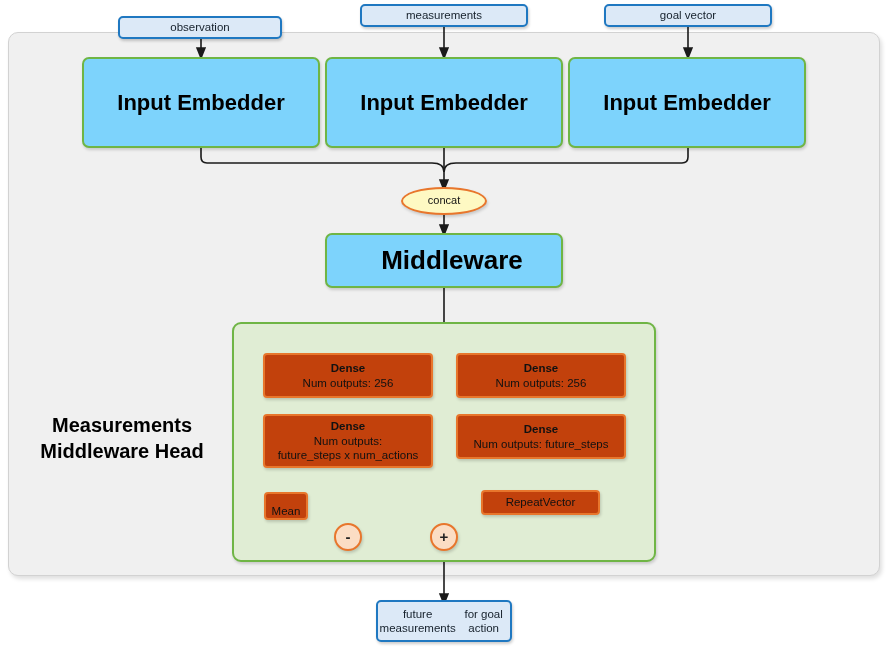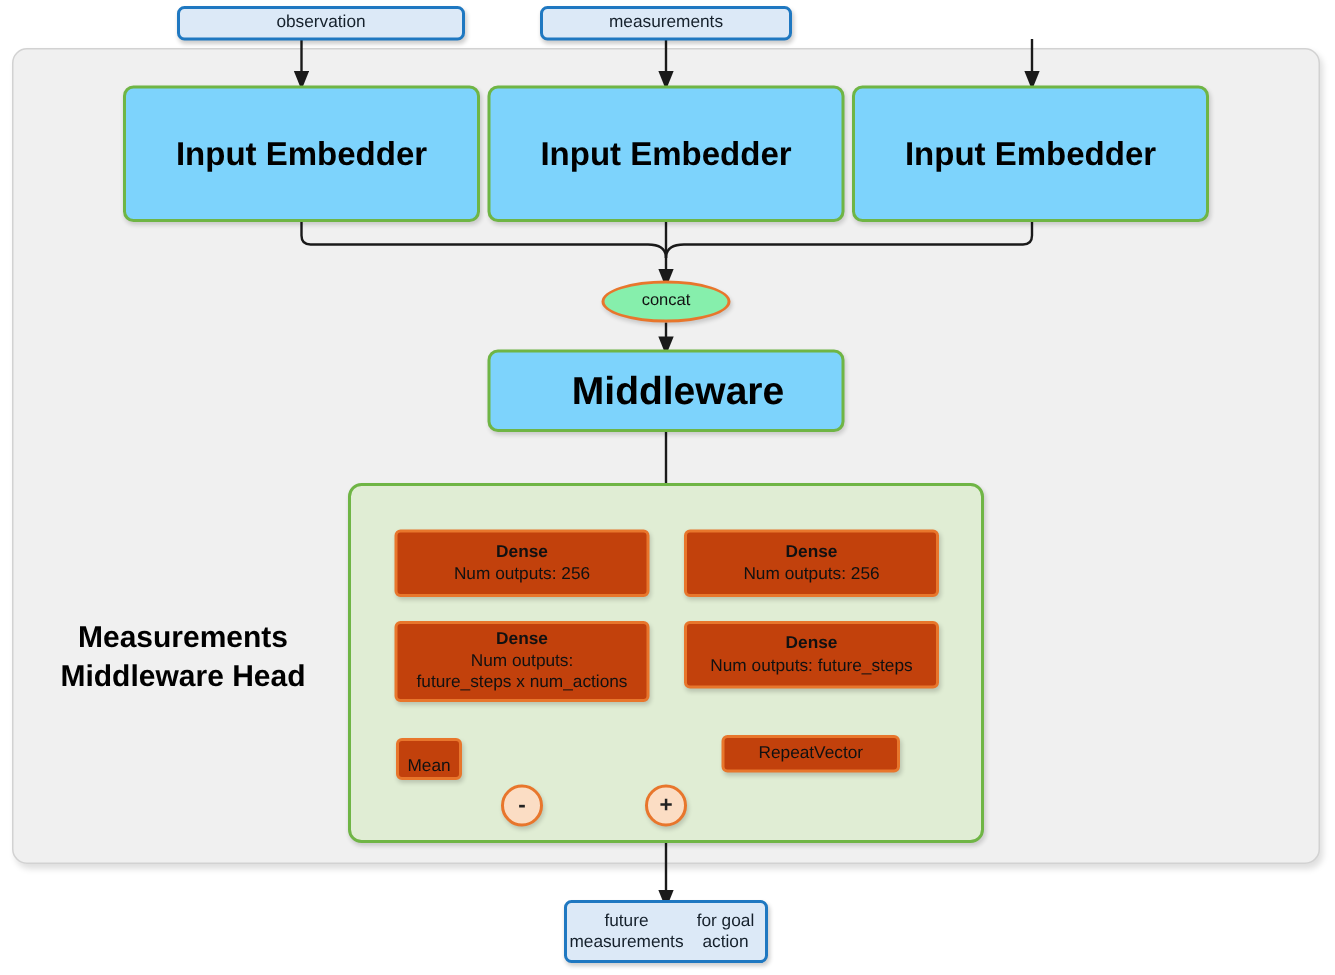--- a/index.html
+++ b/index.html
@@ -49,21 +49,21 @@
     background:#c2410c;border:2px solid #e8762c;border-radius:4px;
     font-size:11.5px;color:#111;
     box-shadow:1px 2px 3px rgba(0,0,0,.17);
     flex-direction:column;
   }
   .op-box .ttl{font-weight:bold;display:block;}
   .op-box .sub{display:block;text-align:right;}
 
   
   .ellipse{
-    background:#86efac;border:2px solid #e8762c;border-radius:50%;
+    background:#fef9c3;border:2px solid #e8762c;border-radius:50%;
     font-size:11px;color:#111;
     box-shadow:1px 2px 3px rgba(0,0,0,.17);
   }
 
   
   .op-circle{
     background:#fbddc4;border:2.5px solid #e8762c;border-radius:50%;
     font-size:15px;font-weight:bold;color:#222;
     box-shadow:1px 2px 3px rgba(0,0,0,.17);
   }
@@ -113,25 +113,28 @@
       <path d="M541,459 L541,488" marker-end="url(#arw)"></path>
 
       <path d="M541,515 L541,530 Q541,537 534,537 L459,537" marker-end="url(#arw)"></path>
 
       <path d="M362,537 L428,537" marker-end="url(#arw)"></path>
 
       <path d="M444,551 L444,600" marker-end="url(#arw)"></path>
     </g>
   </svg>
 
-  <div class="node io-box" style="left:118px;top:4px;width:192px;height:23px;">
+  <div class="node io-box" style="left:118px;top:16px;width:164px;height:23px;">
     <span>observation</span>
   </div>
   <div class="node io-box" style="left:360px;top:4px;width:168px;height:23px;">
     <span>measurements</span>
+  </div>
+  <div class="node io-box" style="left:604px;top:4px;width:168px;height:23px;">
+    <span>goal vector</span>
   </div>
 
   <div class="node green-box embedder" style="left:82px;top:57px;width:238px;height:91px;">
     <span>Input Embedder</span>
   </div>
   <div class="node green-box embedder" style="left:325px;top:57px;width:238px;height:91px;">
     <span>Input Embedder</span>
   </div>
   <div class="node green-box embedder" style="left:568px;top:57px;width:238px;height:91px;">
     <span>Input Embedder</span>

